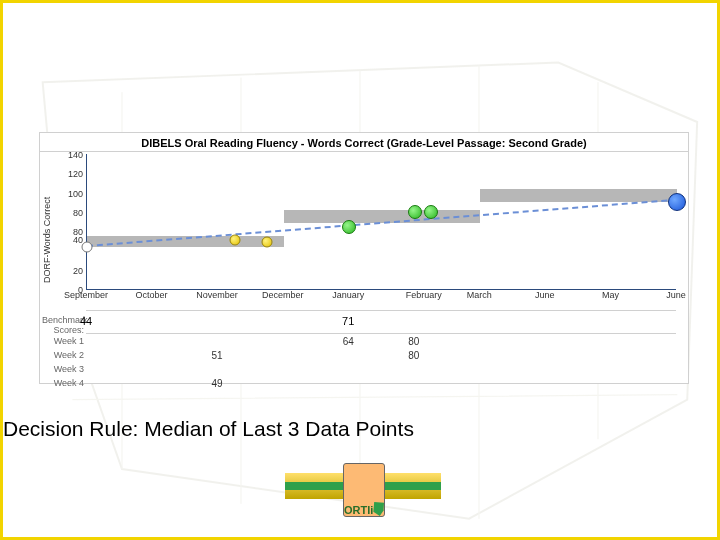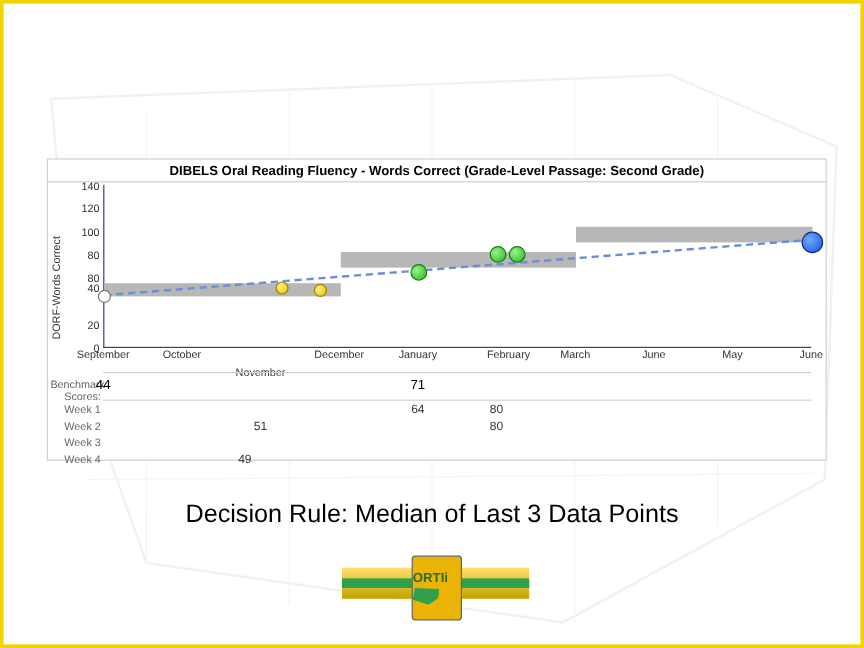--- a/index.html
+++ b/index.html
@@ -22,25 +22,25 @@
   .pt.grn{background:radial-gradient(circle at 35% 35%,#95f58a,#2ab51f);border:1px solid #167a0d;width:14px;height:14px}
   .pt.blu{background:radial-gradient(circle at 35% 35%,#6fa8ff,#1a55d8);border:1px solid #0c2f7d;width:18px;height:18px}
   .bench{position:relative;margin:6px 12px 0 46px;font-size:10px;height:22px;border-top:1px solid #d0d0d0;border-bottom:1px solid #d0d0d0}
   .bench .lab{position:absolute;left:-44px;top:4px;font-size:9px;color:#666;width:42px;text-align:right}
   .bench .val{position:absolute;top:4px;font-size:11px;transform:translateX(-50%)}
   .pmhdr{margin:4px 12px 0 6px;font-size:10px;text-decoration:underline}
   .pmrows{margin:2px 12px 0 46px;font-size:10px;color:#333}
   .pmrow{position:relative;height:14px}
   .pmrow .wk{position:absolute;left:-40px;width:38px;text-align:right;font-size:9px;color:#666}
   .pmrow .val{position:absolute;transform:translateX(-50%)}
-  .caption{position:absolute;left:0;right:0;top:414px;text-align:center;font-size:21px;color:#000;z-index:3}
+  .caption{position:absolute;left:0;right:0;top:414px;text-align:left;font-size:21px;color:#000;z-index:3}
   .logo{position:absolute;left:282px;top:460px;width:156px;height:58px;z-index:3}
   .logo .bar{position:absolute;left:0;top:10px;width:156px;height:26px;background:linear-gradient(#ffe06b,#c0a400)}
   .logo .bar2{position:absolute;left:0;top:19px;width:156px;height:8px;background:#2fa04b}
-  .logo .badge{position:absolute;left:58px;top:0;width:40px;height:52px;background:#eab308;border:1.5px solid #666;border-radius:3px;display:flex;flex-direction:column;align-items:flex-start;justify-content:center}
+  .logo .badge{position:absolute;left:58px;top:0;width:40px;height:52px;background:#fdba74;border:1.5px solid #666;border-radius:3px;display:flex;flex-direction:row;align-items:flex-end;justify-content:center}
   .logo .badge .t{font-size:11px;font-weight:bold;color:#2a6e2a}
   .logo .badge .state{width:22px;height:14px;background:#2fa04b;margin-top:2px;clip-path:polygon(8% 0,100% 6%,96% 60%,60% 100%,0 70%)}
 </style>
 </head>
 <body>
 
 <div class="slide">
   <svg class="bgmap" viewBox="0 0 720 540" preserveAspectRatio="none">
     <path d="M40,80 L560,60 L700,120 L690,400 L470,520 L120,470 L60,300 Z" fill="none" stroke="#d8d8cc" stroke-width="2"></path>
     <path d="M120,90 L120,470 M240,75 L240,505 M360,68 L360,520 M480,63 L480,520 M600,80 L600,440" stroke="#e3e3d7" stroke-width="1.2" fill="none"></path>
@@ -68,21 +68,21 @@
         <div class="pt ylw" style="left: 147.5px; bottom: 49.1786px;"></div>
         <div class="pt ylw" style="left: 180.278px; bottom: 47.25px;"></div>
         <div class="pt grn" style="left: 262.222px; bottom: 61.7143px;"></div>
         <div class="pt grn" style="left: 327.778px; bottom: 77.1429px;"></div>
         <div class="pt grn" style="left: 344.167px; bottom: 77.1429px;"></div>
         <div class="pt blu" style="left: 590px; bottom: 86.7857px;"></div>
       </div>
     <div class="xticks" id="xticks">
         <span class="xtk" style="left: 0px;">September</span>
         <span class="xtk" style="left: 65.5556px;">October</span>
-        <span class="xtk" style="left: 131.111px; margin-top: 15px;">November</span>
+        <span class="xtk" style="left: 131.111px;">November</span>
         <span class="xtk" style="left: 196.667px;">December</span>
         <span class="xtk" style="left: 262.222px;">January</span>
         <span class="xtk" style="left: 327.778px; padding-left: 20px;">February</span>
         <span class="xtk" style="left: 393.333px;">March</span>
         <span class="xtk" style="left: 458.889px;">June</span>
         <span class="xtk" style="left: 524.444px;">May</span>
         <span class="xtk" style="left: 590px;">June</span>
       </div>
     <div class="bench" id="benchrow">
       <span class="lab">Benchmark Scores:</span>
@@ -98,21 +98,21 @@
         <div class="pmrow">
           <span class="wk">Week 2</span>
           <span class="val" style="left: 131.111px;">51</span>
           <span class="val" style="left: 327.778px;">80</span>
         </div>
         <div class="pmrow">
           <span class="wk">Week 3</span>
         </div>
         <div class="pmrow">
           <span class="wk">Week 4</span>
-          <span class="val" style="left: 118px; text-align: right;">49</span>
+          <span class="val" style="left: 131px; text-align: right;">49</span>
         </div>
       </div>
   </div>
 
   <div class="caption">Decision Rule: Median of Last 3 Data Points</div>
 
   <div class="logo">
     <div class="bar"></div>
     <div class="bar2"></div>
     <div class="badge">

